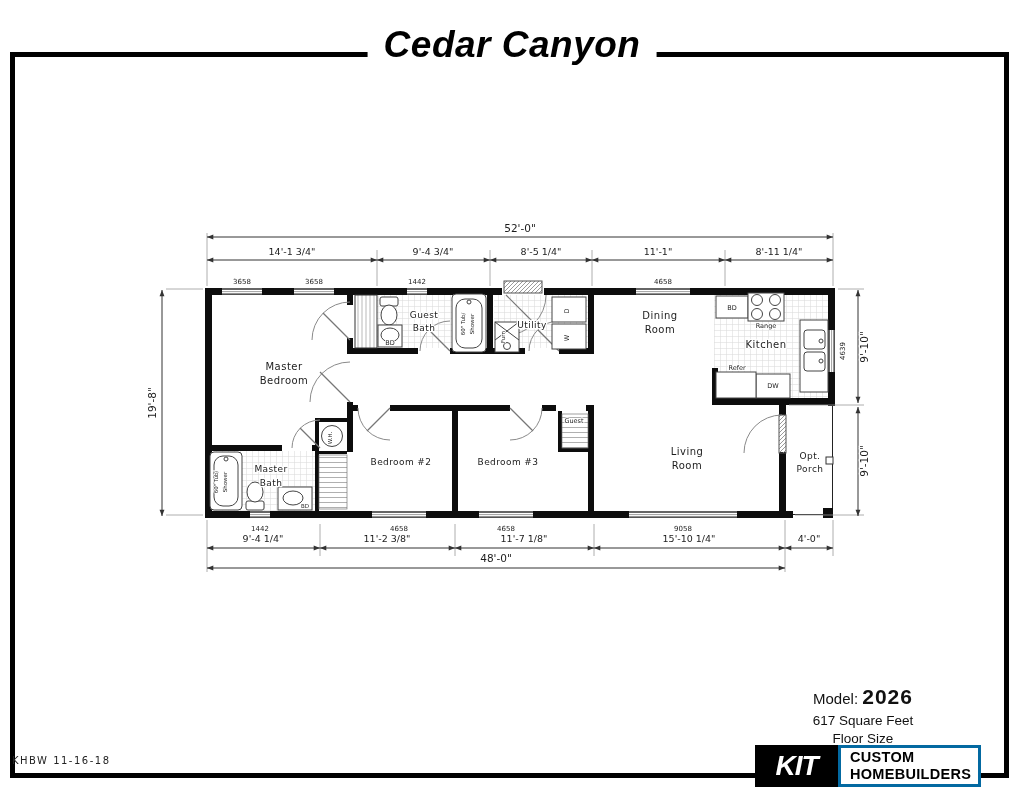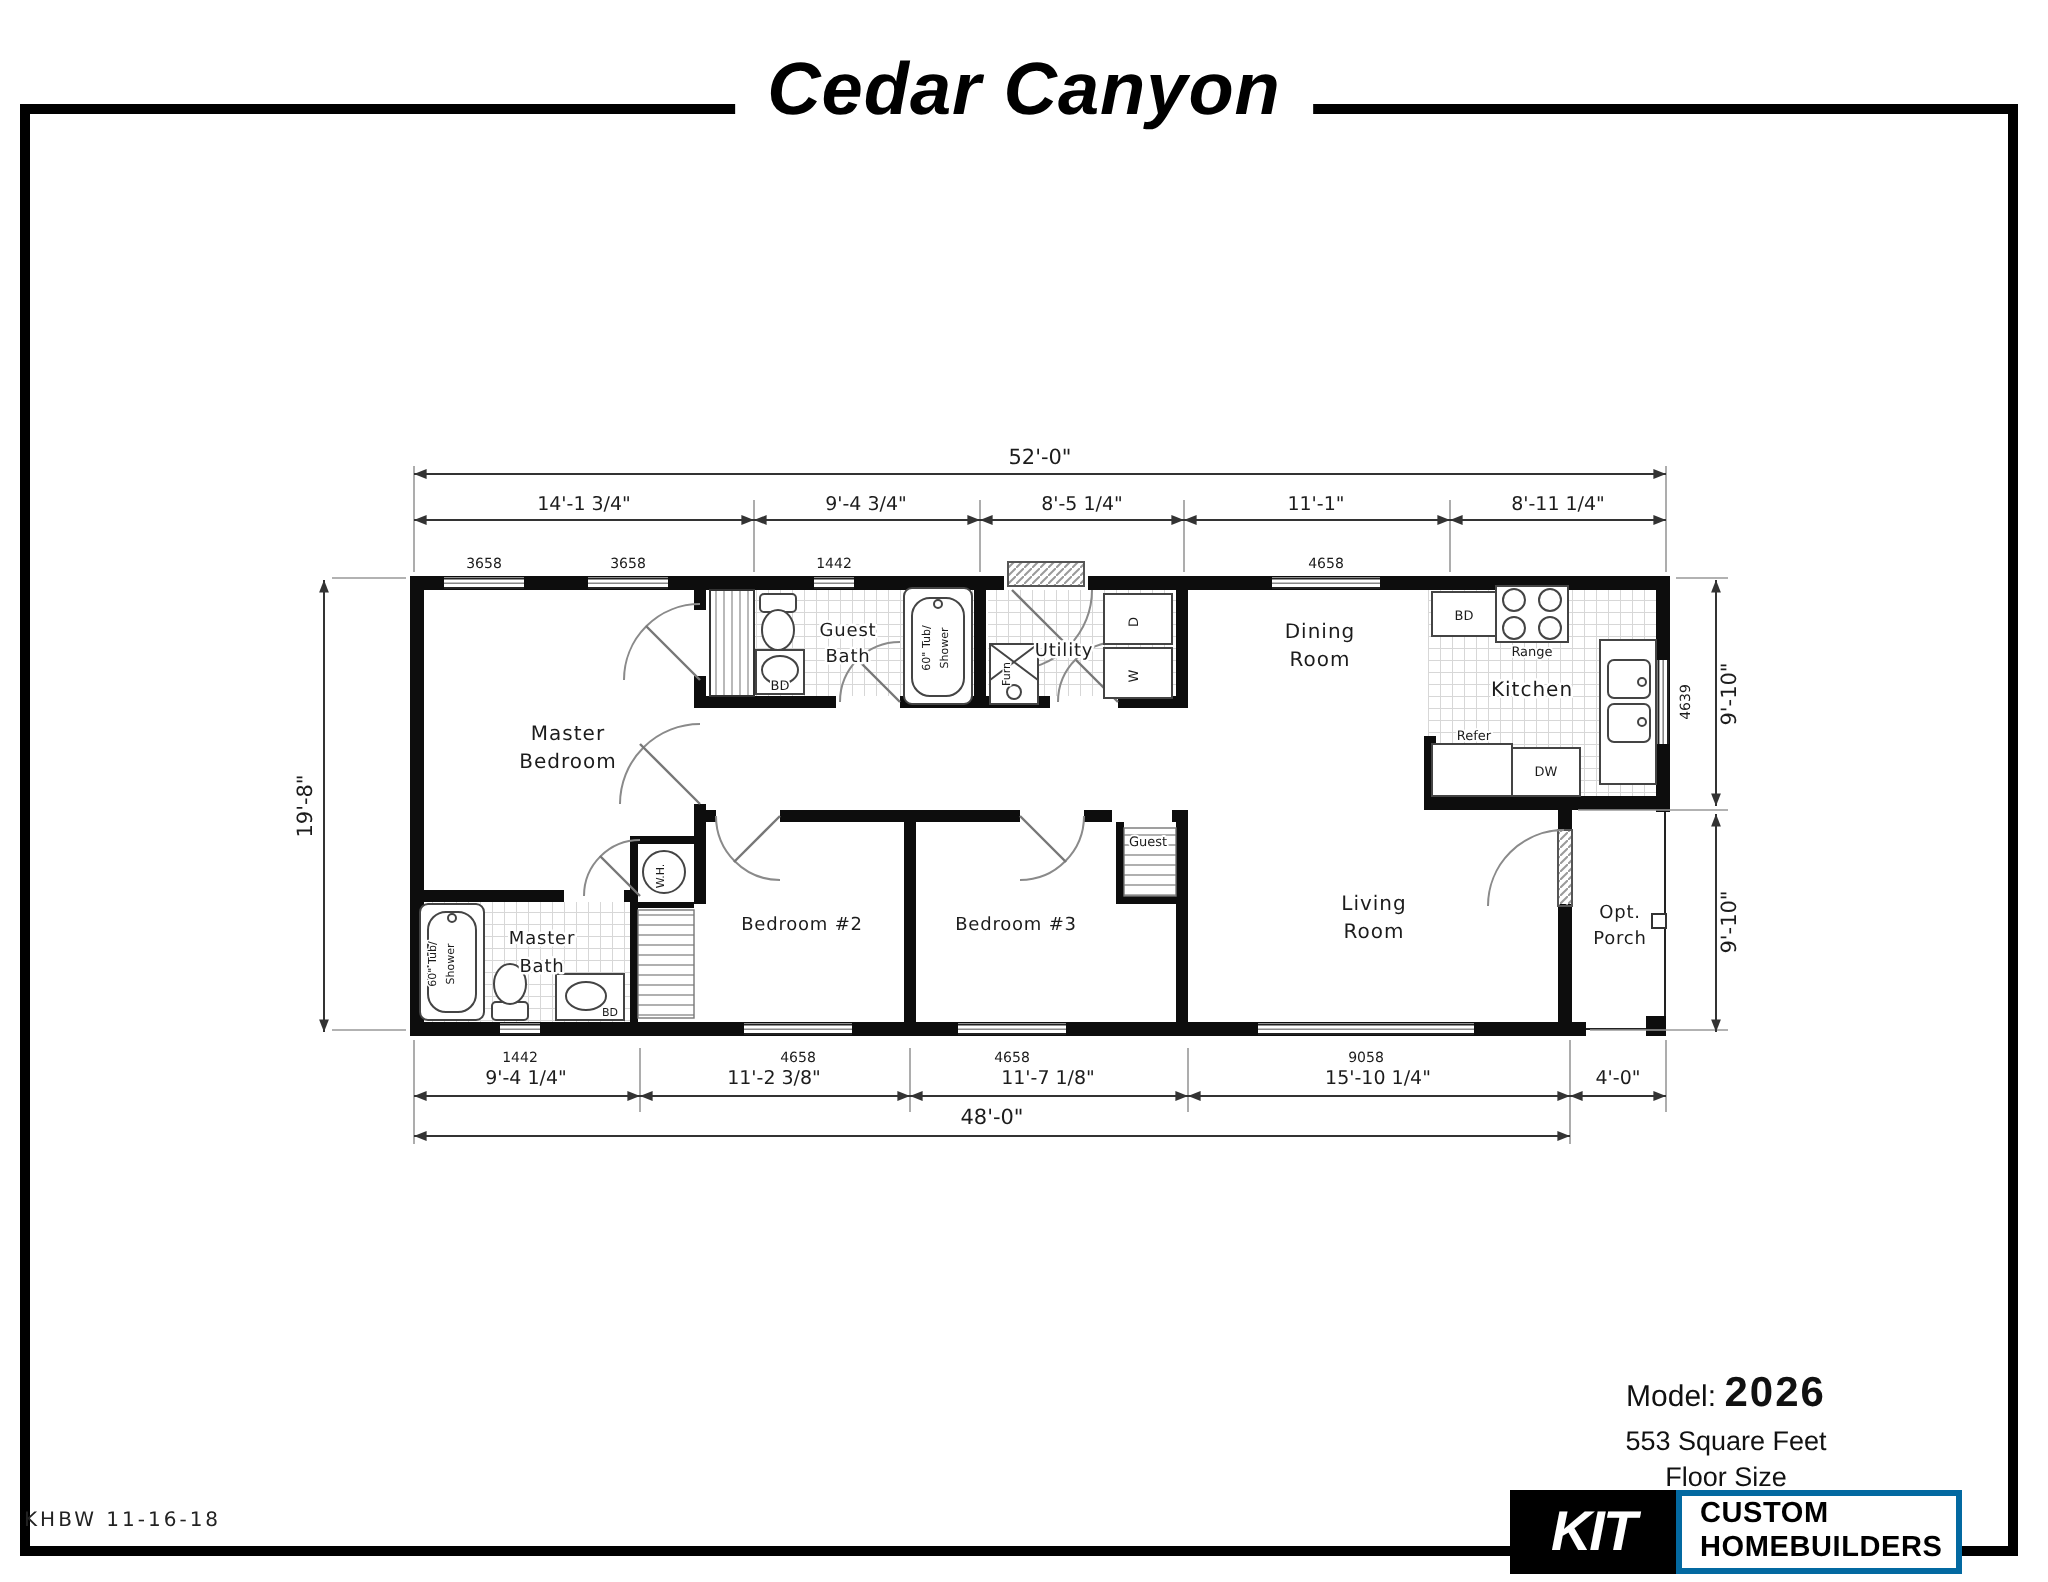--- a/index.html
+++ b/index.html
@@ -402,21 +402,21 @@
       <text class="f5" x="305" y="508">BD</text>
       <text class="f5" x="332" y="438" transform="rotate(-90 332 438)">W.H.</text>
     </g>
   </svg>
 
   <div id="info">
     <div class="mline">
       <span>Model:</span>
       <span class="mnum">2026</span>
     </div>
-    <div class="iline">553 Square Feet</div>
+    <div class="iline">617 Square Feet</div>
     <div class="iline">Floor Size</div>
     <div class="iline">52'-0"x19'-8"</div>
   </div>
 
   <div id="logo">
     <div id="logomark">KIT</div>
     <div id="logoname">
       <span>CUSTOM</span>
       <span>HOMEBUILDERS</span>
     </div>

